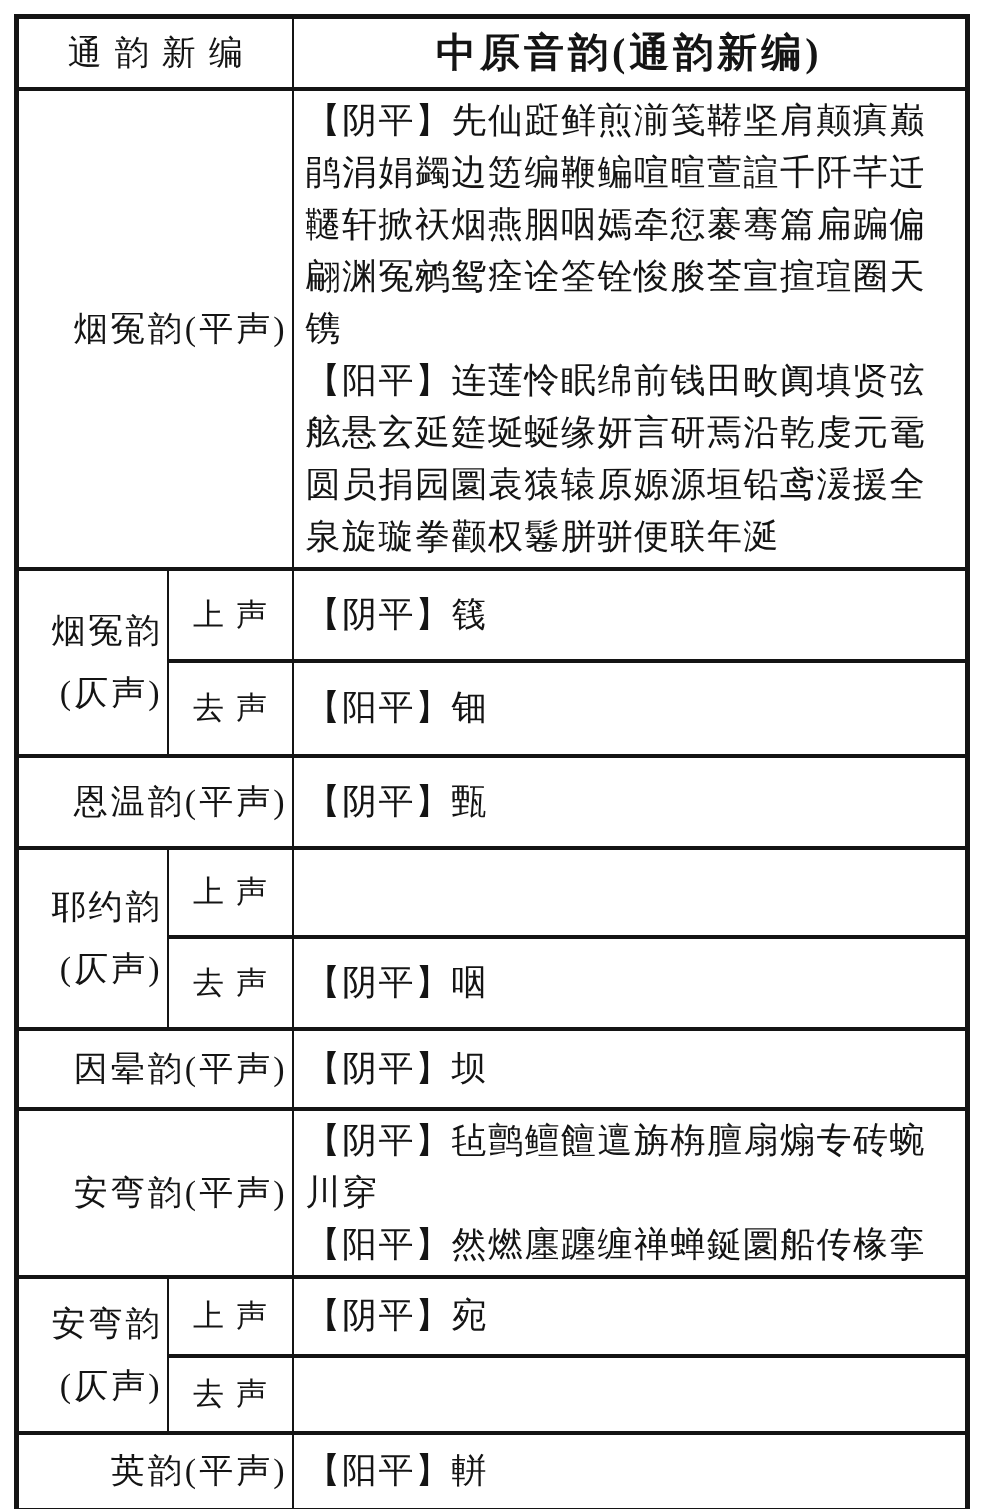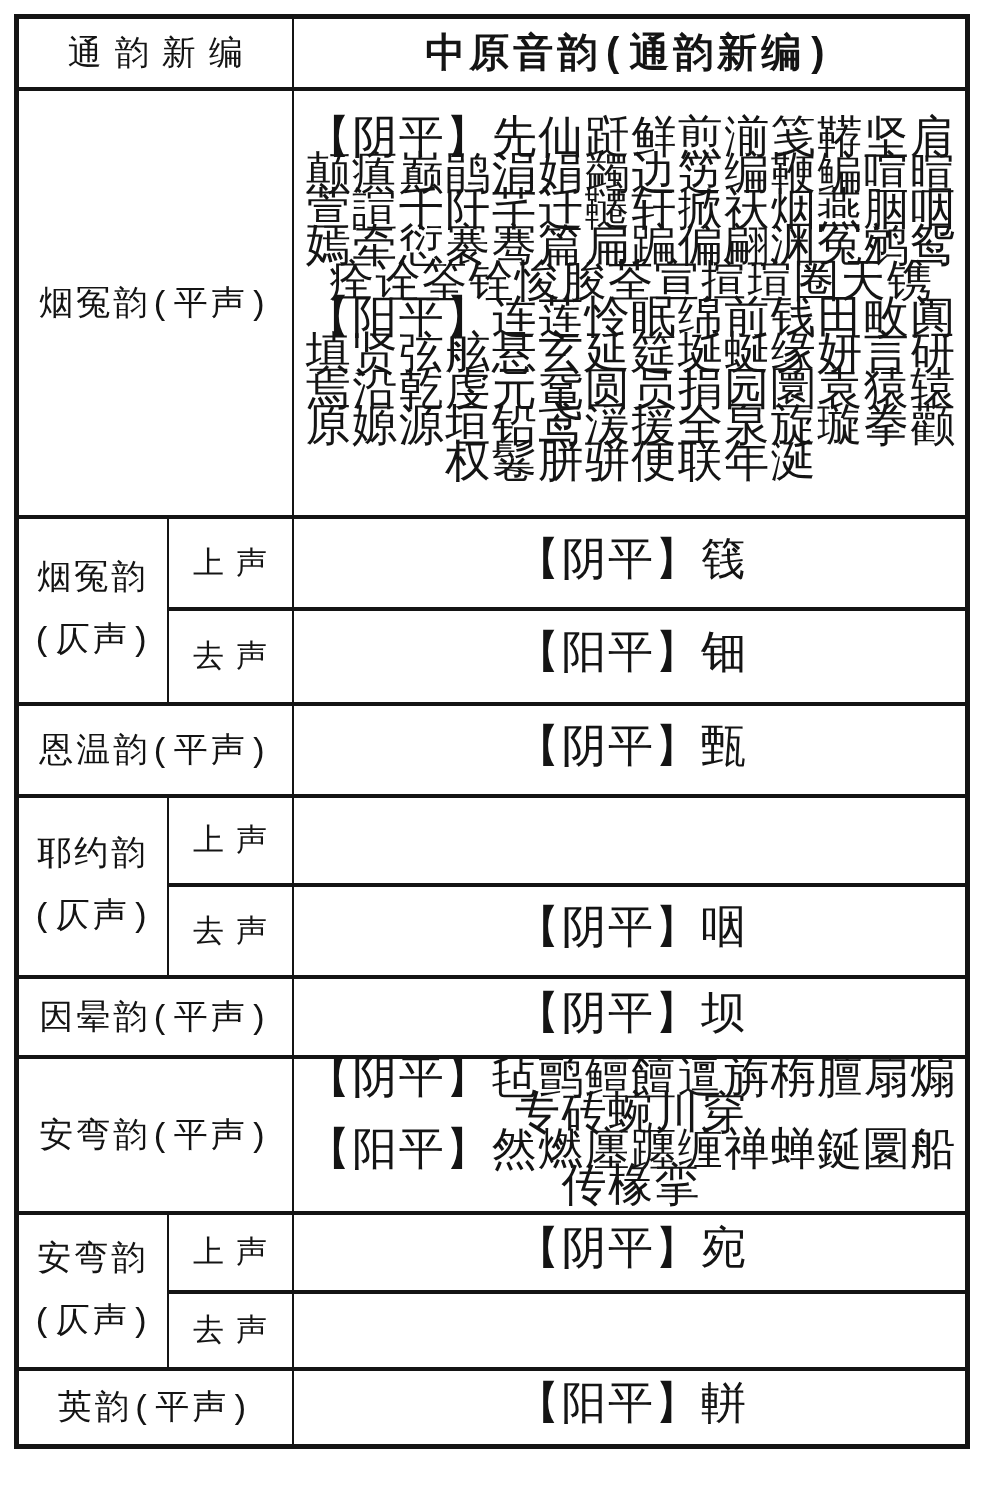--- a/index.html
+++ b/index.html
@@ -19,58 +19,57 @@
     margin: 14px auto 16px auto;
     background: #ffffff;
   }
   table.rhyme-table col.c-label { width: 151px; }
   table.rhyme-table col.c-tone  { width: 125px; }
   table.rhyme-table td {
     border: 2.5px solid #141414;
     vertical-align: middle;
     overflow: hidden;
   }
-  table.rhyme-table tr > td { border-top-width: 4px; border-bottom-width: 4px; font-family: Liberation Mono, monospace; }
+  table.rhyme-table tr > td { border-top-width: 4px; border-bottom-width: 4px; }
   table.rhyme-table { border: 5px solid #141414; }
 
   td.head-left {
     text-align: center;
     font-size: 34px;
     letter-spacing: 13px;
     text-indent: 13px;
   }
   td.head-right {
     text-align: center;
     font-weight: bold;
     font-size: 40px;
     letter-spacing: 4px;
   }
   td.label-cell {
-    text-align: center;
+    text-align: right;
     font-size: 34px;
     letter-spacing: 3px;
     padding: 12px 4px;
   }
   td.label-cell .lbl-line {
     display: block;
     line-height: 62px;
   }
   td.tone-cell {
     text-align: center;
     font-size: 31px;
     letter-spacing: 12px;
     text-indent: 12px;
   }
   td.content-cell {
-    font-size: 45px;
-    line-height: 36px;
+    font-size: 35px;
+    line-height: 52px;
     letter-spacing: 1.5px;
     padding: 4px 8px 4px 12px;
     word-break: break-all;
-    text-align: center;
   }
   td.content-cell .segment { display: block; }
   .tag { font-weight: normal; }
 </style>
 </head>
 <body>
 
 <table class="rhyme-table">
   <colgroup>
     <col class="c-label">

